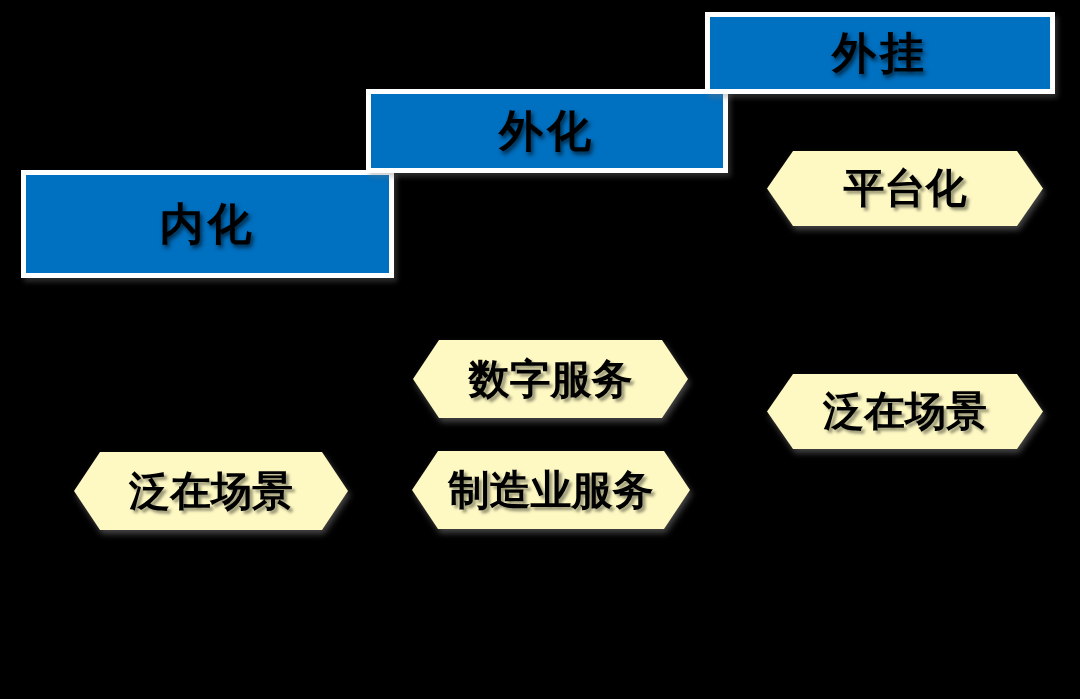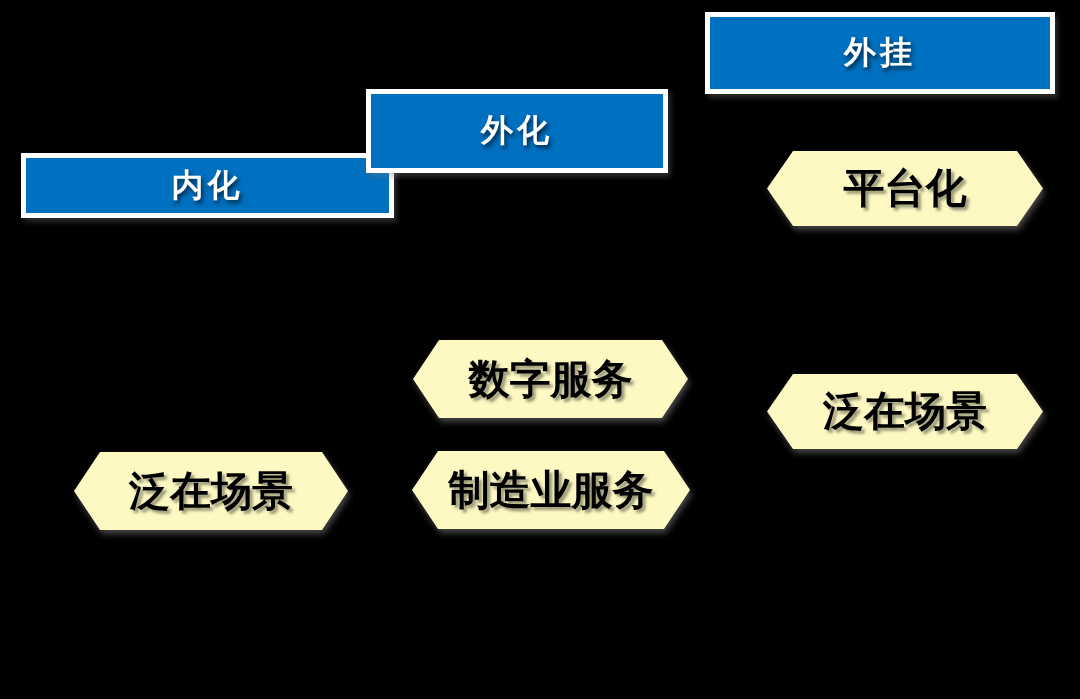--- a/index.html
+++ b/index.html
@@ -21,30 +21,30 @@
     position: absolute;
     box-sizing: border-box;
     background: #0070C0;
     border: 5px solid #FFFFFF;
     box-shadow: 3px 4px 5px rgba(120,120,120,0.35);
     display: flex;
     align-items: center;
     justify-content: center;
   }
   .step-label {
-    color: #ffffff;
-    font-size: 32px;
+    color: #000000;
+    font-size: 44px;
     font-weight: bold;
     letter-spacing: 4px;
     white-space: nowrap;
     text-shadow: 2px 3px 4px rgba(0,0,0,0.65);
     font-family: Liberation Mono, monospace;
   }
-  #step-neihua { left: 21px;  top: 153px; width: 373px; height: 65px; z-index: 1; }
-  #step-waihua { left: 366px; top: 89px;  width: 302px; height: 84px; z-index: 2; }
+  #step-neihua { left: 21px;  top: 170px; width: 373px; height: 108px; z-index: 1; }
+  #step-waihua { left: 366px; top: 89px;  width: 362px; height: 84px; z-index: 2; }
   #step-waigua { left: 705px; top: 12px;  width: 350px; height: 82px; z-index: 3; }
 
   
   .badge {
     position: absolute;
     z-index: 4;
     filter: drop-shadow(2px 4px 3px rgba(140,140,140,0.5));
   }
   .badge-shape {
     width: 100%;

